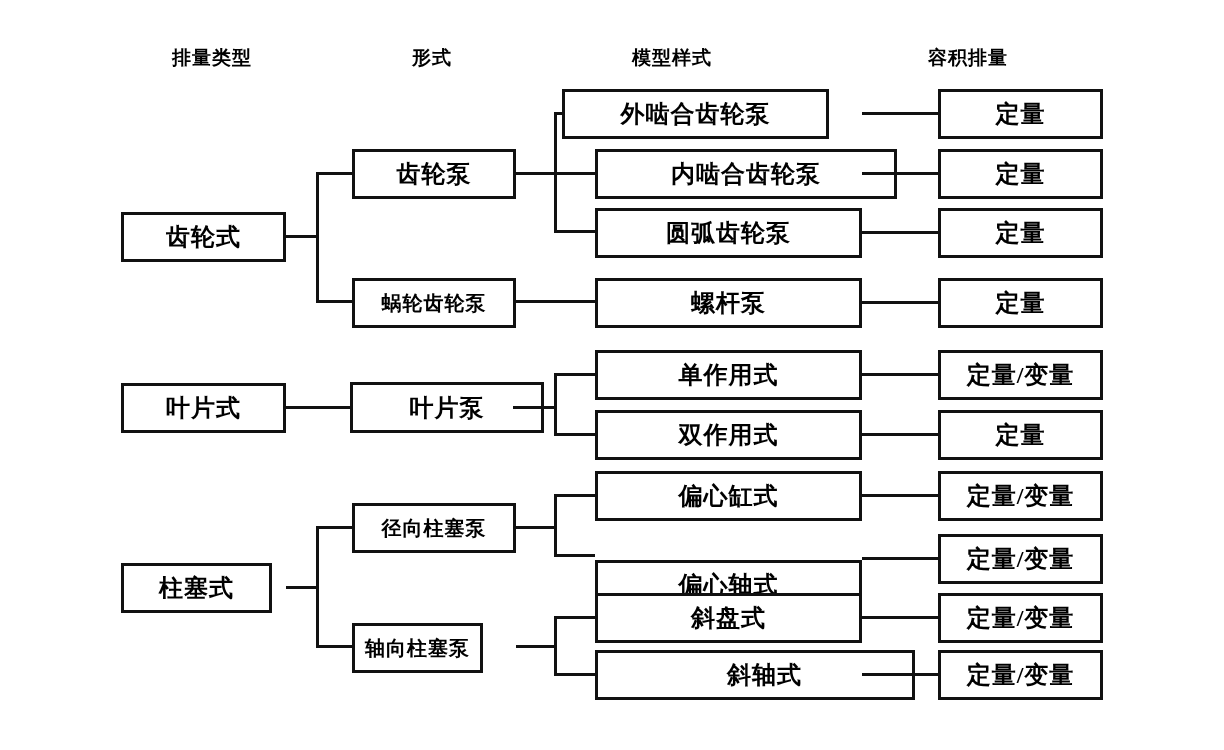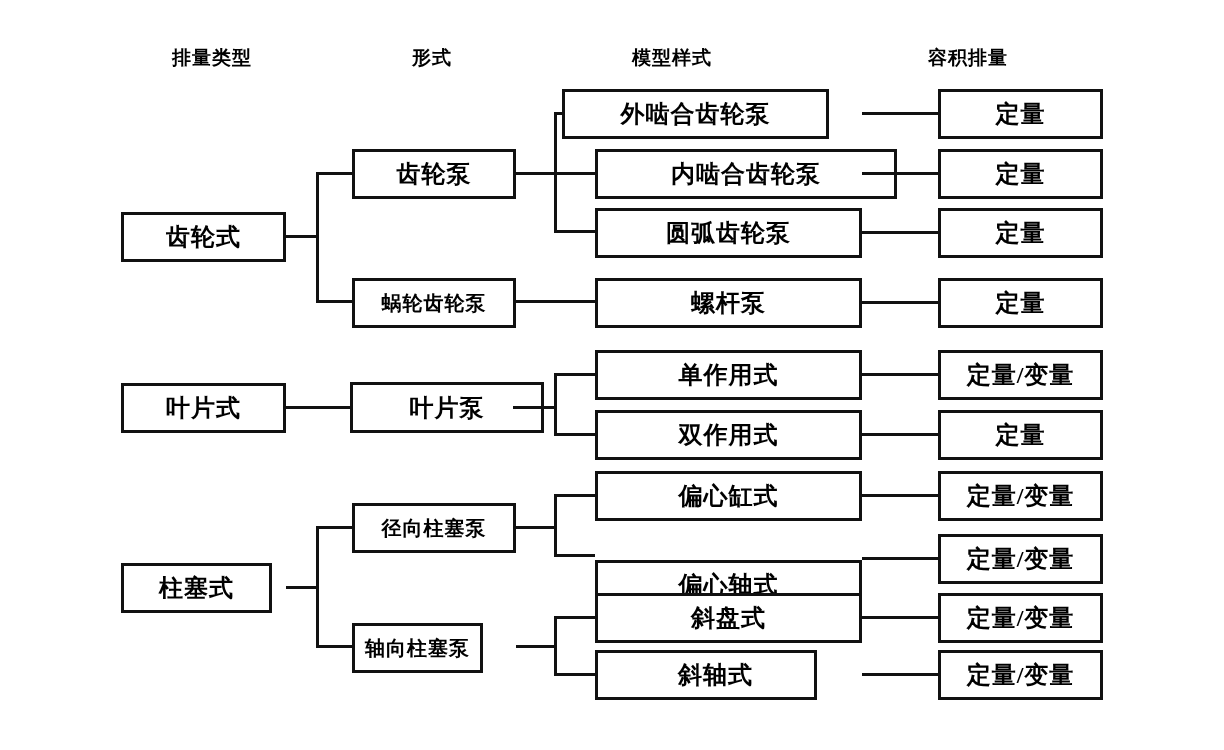--- a/index.html
+++ b/index.html
@@ -132,21 +132,21 @@
   <div class="hline" style="left:554px; top:554px; width:41px;"></div>
 
   <div class="hline" style="left:516px; top:645px; width:41px;"></div>
   <div class="vline" style="left:554px; top:616px; height:60px;"></div>
   <div class="hline" style="left:554px; top:616px; width:41px;"></div>
   <div class="hline" style="left:554px; top:673px; width:41px;"></div>
 
   <div class="node" style="left:595px; top:471px; width:267px; height:50px;">偏心缸式</div>
   <div class="node" style="left:595px; top:534px; width:267px; height:50px;margin-top:26px;">偏心轴式</div>
   <div class="node" style="left:595px; top:593px; width:267px; height:50px;">斜盘式</div>
-  <div class="node" style="left:595px; top:650px; width:222px; height:50px;padding-left:19px;">斜轴式</div>
+  <div class="node" style="left:595px; top:650px; width:320px; height:50px;padding-left:19px;">斜轴式</div>
 
   <div class="hline" style="left:862px; top:494px; width:76px;"></div>
   <div class="hline" style="left:862px; top:557px; width:76px;"></div>
   <div class="hline" style="left:862px; top:616px; width:76px;"></div>
   <div class="hline" style="left:862px; top:673px; width:76px;"></div>
 
   <div class="node" style="left:938px; top:471px; width:165px; height:50px;">定量/变量</div>
   <div class="node" style="left:938px; top:534px; width:165px; height:50px;">定量/变量</div>
   <div class="node" style="left:938px; top:593px; width:165px; height:50px;">定量/变量</div>
   <div class="node" style="left:938px; top:650px; width:165px; height:50px;">定量/变量</div>

